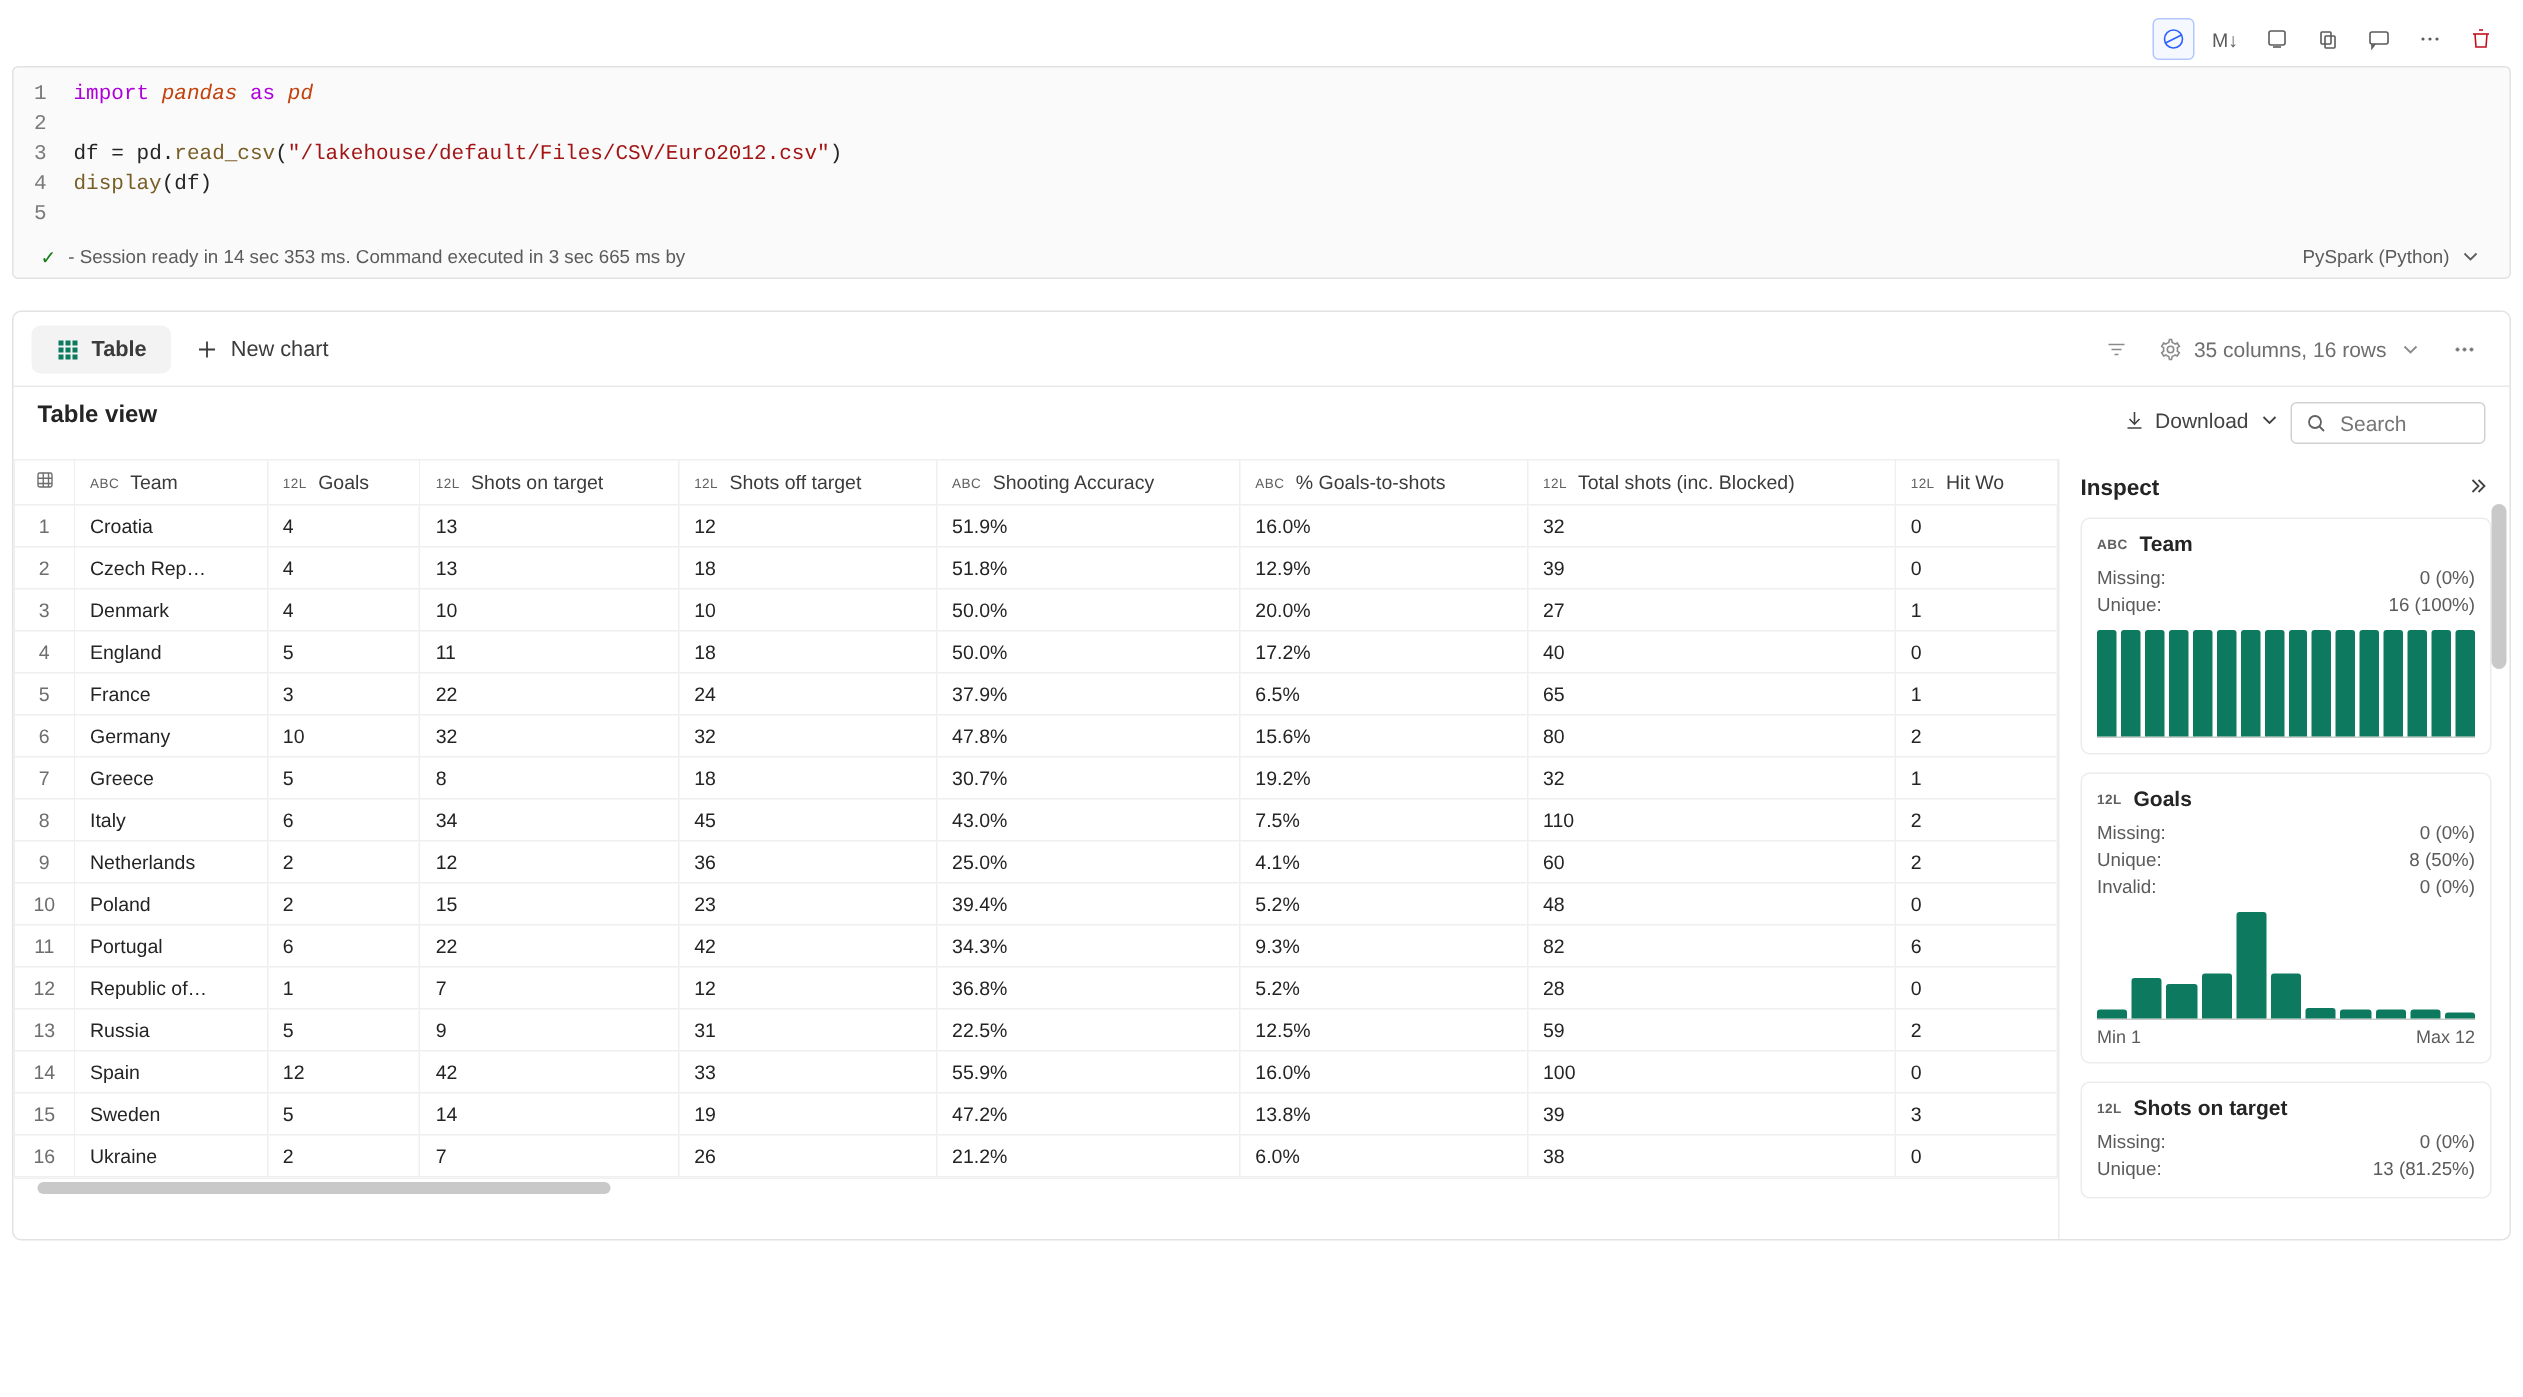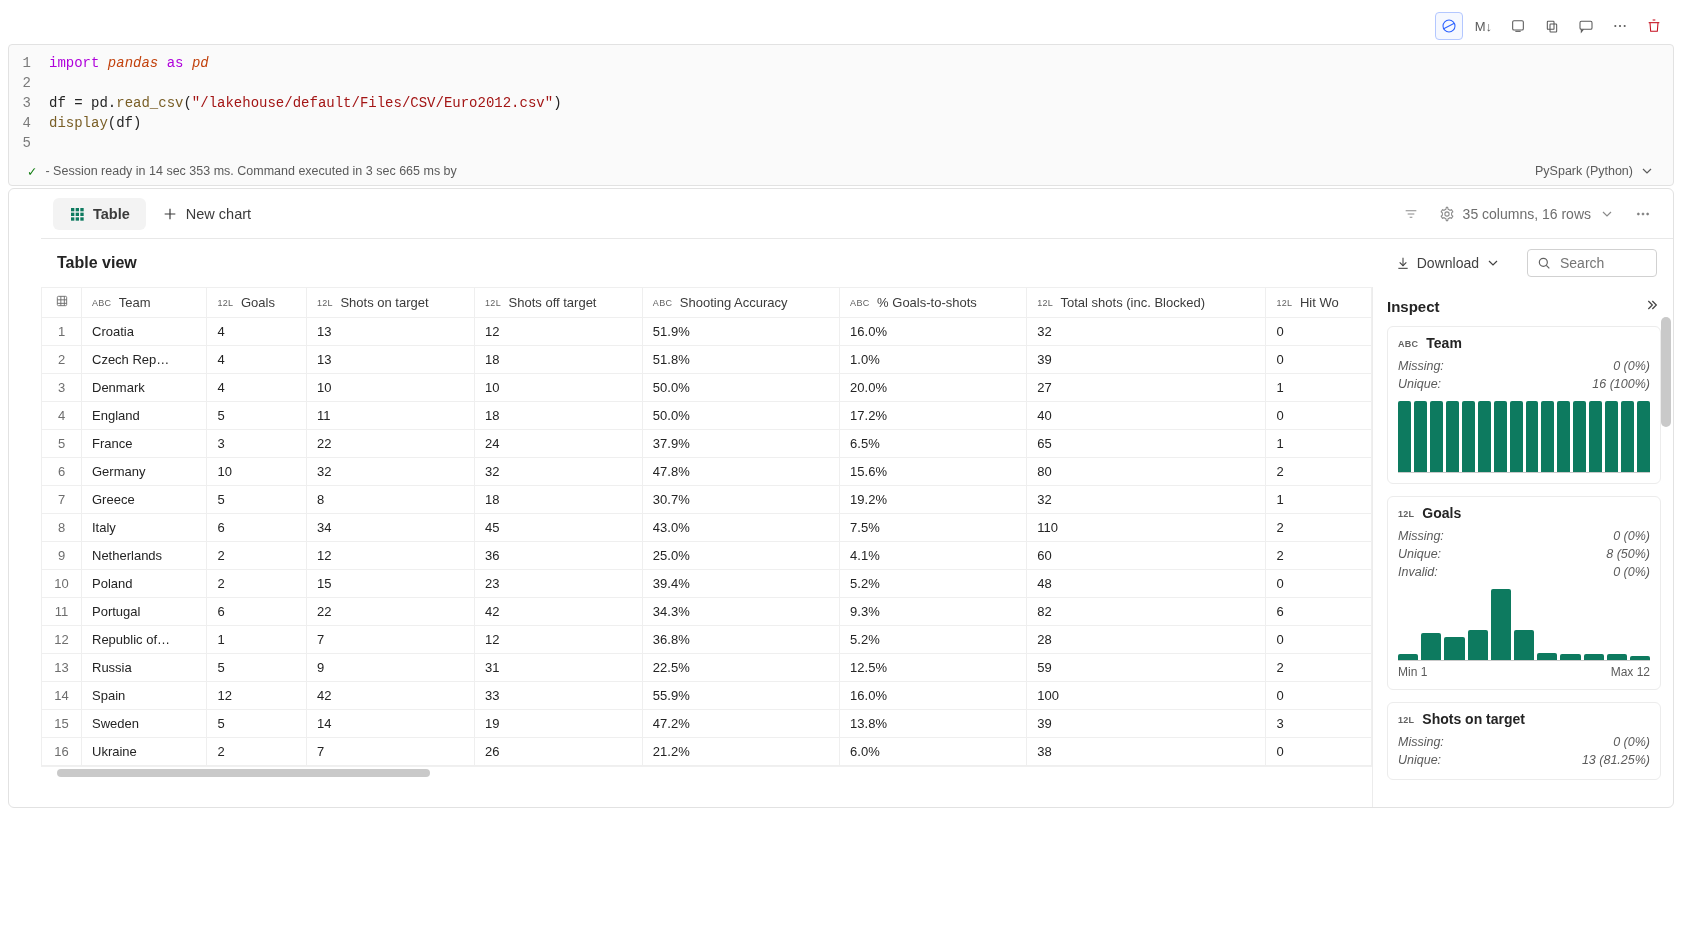--- a/index.html
+++ b/index.html
@@ -70,23 +70,22 @@
     margin-top: 4px;
   }
   .status-left { display: flex; align-items: center; gap: 8px; }
   .status-left .check { color: #107c10; }
   .status-right { display:flex; align-items:center; gap:6px;margin-left:31px; }
 
   
   .results {
     border: 1px solid #e2e2e2;
     border-radius: 6px;
-    margin-top: 2px;
+    margin-top: 21px;
     overflow: hidden;
-    padding-left: 32px;
   }
 
   .results-tabs {
     display: flex;
     align-items: center;
     border-bottom: 1px solid #e8e8e8;
     padding: 0 12px;
     height: 50px;
   }
   .rtab {
@@ -103,23 +102,23 @@
   .meta-btn {
     display: flex; align-items: center; gap: 8px;
     color: #6e6e6e; padding: 6px 10px; border-radius:4px;
     font-size: 14px;
   }
   .meta-btn svg { stroke:#8a8a8a; }
 
   
   .tv-header {
     display: flex;
-    align-items: center;
+    align-items: flex-start;
     padding: 10px 16px;
-    gap: 20px;
+    gap: 0;
   }
   .tv-title { font-weight: 600; font-size: 16px; flex:1; }
   .download-btn {
     display:flex; align-items:center; gap:6px;
     color:#424242; font-size:14px;
     padding:4px 6px;
   }
   .search-wrap {
     display:flex; align-items:center; gap:6px;
     border:1px solid #d1d1d1; border-radius:4px;
@@ -208,21 +207,20 @@
     border: 1px solid #ececec;
     border-radius: 6px;
     padding: 8px 10px 10px 10px;
     margin-bottom: 12px;
   }
   .card h4 { margin: 0 0 6px 0; font-size: 14px; font-weight:600; }
   .kv {
     display:flex; justify-content:space-between;
     font-size:12.5px; color:#5b5b5b;
     line-height: 18px;
-    font-style: italic;
   }
   .spark {
     margin-top: 8px;
     height: 72px;
     display:flex; align-items:flex-end; gap:3px;
     border-bottom: 1px solid #c9c9c9;
     padding-bottom: 0;
   }
   .spark .bar {
     flex:1; background:#0d7a5f; border-radius: 2px 2px 0 0;
@@ -422,21 +420,21 @@
               <td>32</td>
               <td>0</td>
             </tr>
             <tr>
               <td class="rownum">2</td>
               <td class="ellipsis">Czech Rep…</td>
               <td>4</td>
               <td>13</td>
               <td>18</td>
               <td>51.8%</td>
-              <td>1.0%</td>
+              <td>12.9%</td>
               <td>39</td>
               <td>0</td>
             </tr>
             <tr>
               <td class="rownum">3</td>
               <td class="ellipsis">Denmark</td>
               <td>4</td>
               <td>10</td>
               <td>10</td>
               <td>50.0%</td>

